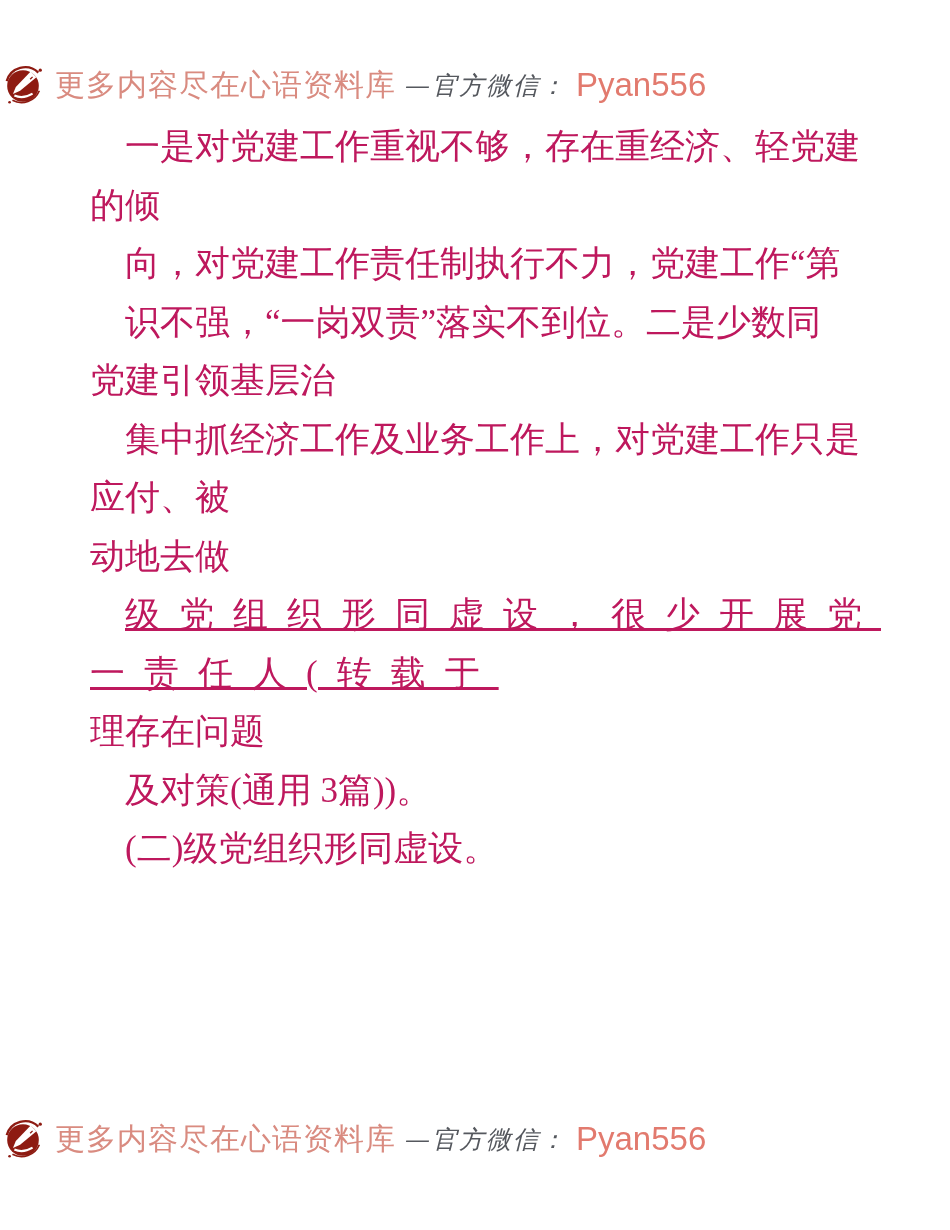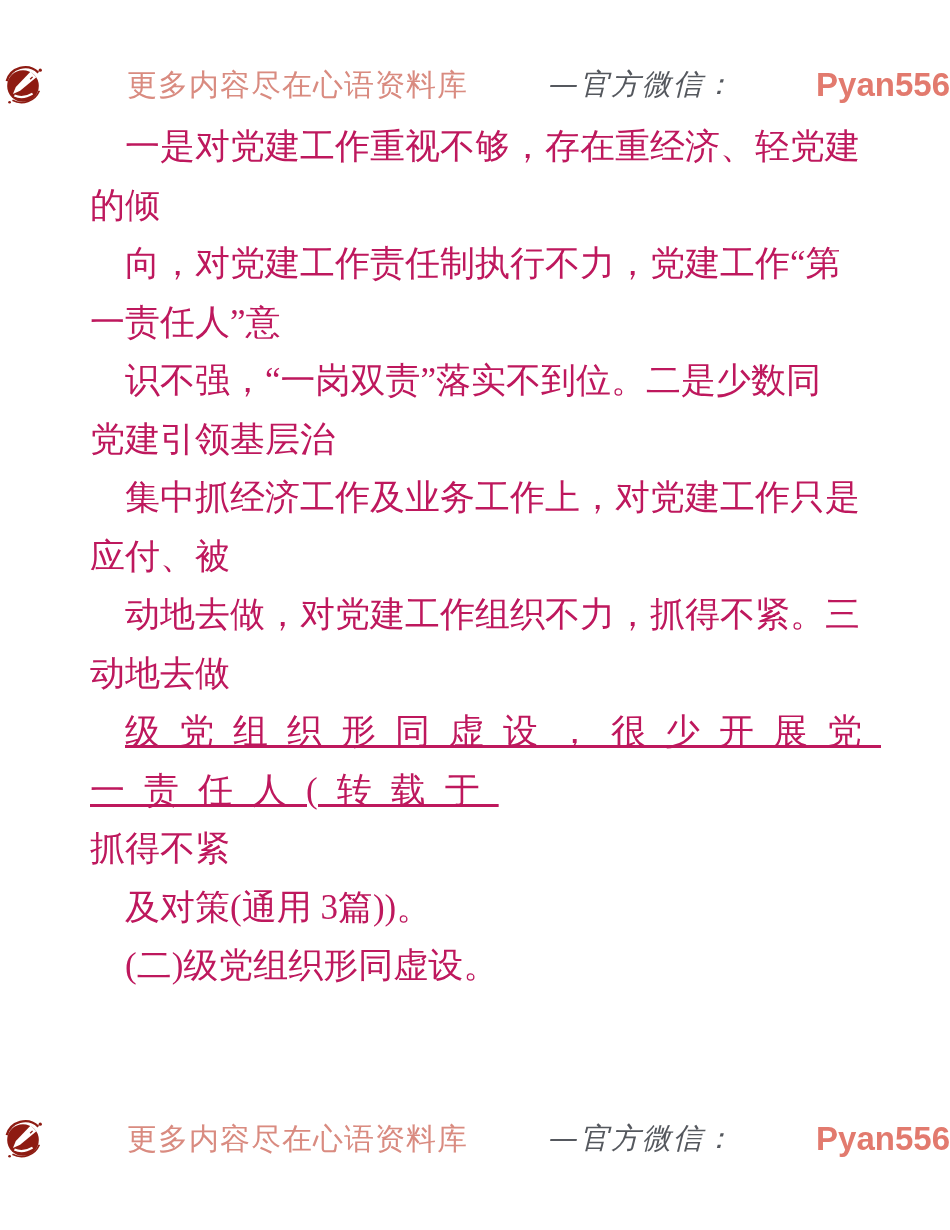--- a/index.html
+++ b/index.html
@@ -6,45 +6,44 @@
   .page{
     position:relative;
     width:950px;height:1230px;
     background:#ffffff;
     overflow:hidden;
     font-family:"Liberation Serif","DejaVu Serif",serif;
   }
   
   .watermark{
     position:absolute;left:0;right:0;
-    display:flex;align-items:center;justify-content:space-between;
+    display:flex;align-items:center;justify-content:flex-start;
     gap:9px;
     white-space:pre;
   }
   .watermark.header{top:60px;}
   .watermark.footer{top:1114px;}
   .wm-logo{display:inline-flex;width:46px;height:50px;flex:0 0 auto;}
   .wm-brand{
     color:#D98B80;
     font-size:30px;
     font-family:"Liberation Serif","DejaVu Serif",serif;
     letter-spacing:1px;
   }
   .wm-wx-label{
     color:#55585E;
-    font-size:29px;
+    font-size:25px;
     font-style:italic;
     font-family:"DejaVu Serif","Liberation Serif",serif;
     letter-spacing:2px;
   }
   .wm-wx-id{
     color:#E27A6E;
     font-size:33px;
     font-family:"Liberation Sans","DejaVu Sans",sans-serif;
-    font-weight:bold;
   }
   
   .doc-body{
     position:absolute;
     top:118px;left:90px;right:90px;
     color:#be185d;
     font-size:35px;
     line-height:58.5px;
   }
   .line{
@@ -74,30 +73,28 @@
     </span>
     <span class="wm-brand">更多内容尽在心语资料库</span>
     <span class="wm-wx-label">—官方微信：</span>
     <span class="wm-wx-id">Pyan556</span>
   </div>
 
   <main class="doc-body">
       <div class="line indent">一是对党建工作重视不够，存在重经济、轻党建</div>
       <div class="line">的倾</div>
       <div class="line indent">向，对党建工作责任制执行不力，党建工作“第</div>
-      <div class="line">一责任人”意</div>
       <div class="line indent">识不强，“一岗双责”落实不到位。二是少数同</div>
       <div class="line">党建引领基层治</div>
       <div class="line indent">集中抓经济工作及业务工作上，对党建工作只是</div>
       <div class="line">应付、被</div>
-      <div class="line indent">动地去做，对党建工作组织不力，抓得不紧。三</div>
       <div class="line">动地去做</div>
       <div class="line indent spaced">级党组织形同虚设，很少开展党</div>
       <div class="line spaced">一责任人(转载于</div>
-      <div class="line">抓得不紧</div>
+      <div class="line">理存在问题</div>
       <div class="line indent">及对策(通用 3篇))。</div>
       <div class="line indent">(二)级党组织形同虚设。</div>
     </main>
 
   <div class="watermark footer">
     <span class="wm-logo">
       <svg viewBox="0 0 48 50" width="46" height="50" aria-hidden="true">
         <circle cx="24" cy="26" r="16.5" fill="#8E1B12"></circle>
         <path d="M7 21 A20 20 0 0 1 40 12" stroke="#8E1B12" stroke-width="2.4" fill="none"></path>
         <path d="M41 31 A20 20 0 0 1 13 41" stroke="#8E1B12" stroke-width="1.8" fill="none"></path>

